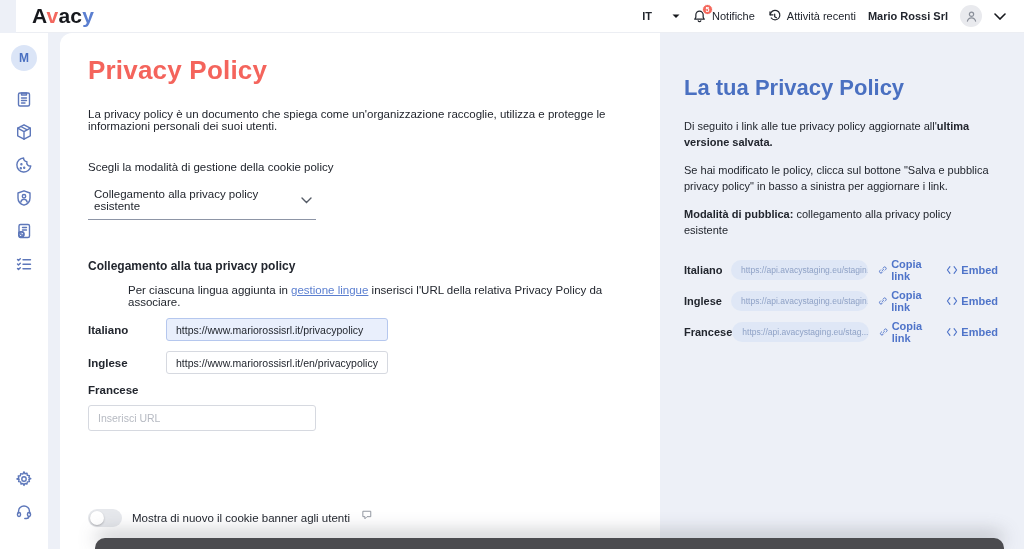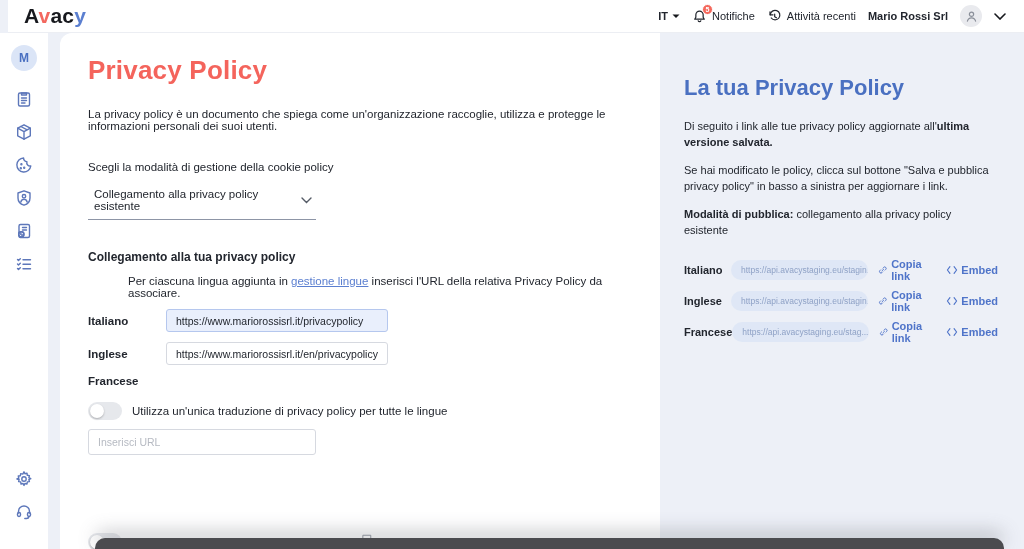--- a/index.html
+++ b/index.html
@@ -7,32 +7,32 @@
   body {
     font-family:"Liberation Sans", sans-serif;
     background:#edf0f7;
     color:#22262e;
     position:relative;
   }
   svg { display:block; }
 
   
   .header {
-    position:absolute; top:0; left:8px; right:0; height:33px;
+    position:absolute; top:0; left:16px; right:0; height:33px;
     background:#ffffff; border-bottom:1px solid #eceef3;
     display:flex; align-items:center; justify-content:space-between;
     padding:0 18px 0 16px; z-index:20;
   }
   .logo { font-size:21px; font-weight:800; letter-spacing:.2px; cursor:pointer; }
   .logo .lg-a,.logo .lg-ac { color:#16181d; }
   .logo .lg-v { color:#f3685f; }
   .logo .lg-y { color:#5b7fd0; }
   .header-right { display:flex; align-items:center; gap:12px; font-size:11px; color:#22262e; }
   .hr-item { display:flex; align-items:center; gap:5px; cursor:pointer; }
-  .lang { font-weight:700; display:flex; gap:4px; }
+  .lang { font-weight:700; display:flex; gap:20px; }
   .bell-wrap { position:relative; }
   .badge {
     position:absolute; top:-5px; right:-6px; min-width:11px; height:11px;
     background:#f4685c; color:#fff; border-radius:6px; font-size:7px; font-weight:700;
     display:flex; align-items:center; justify-content:center; padding:0 2px;
     border:1px solid #fff;
   }
   .account-name { font-weight:700; }
   .avatar-circle {
     width:22px; height:22px; border-radius:50%; background:#e9eaee;
@@ -59,21 +59,21 @@
     position:absolute; top:33px; left:60px; width:600px; bottom:0;
     background:#ffffff; border-radius:12px 0 0 0; padding:22px 30px 0 28px; z-index:5;
   }
   .page-title { color:#f4645c; font-size:26px; font-weight:800; letter-spacing:.2px; }
   .intro { margin-top:22px; font-size:11.5px; color:#22262e; }
   .mode-label { margin-top:29px; font-size:11.5px; }
   .mode-select {
     margin-top:9px; width:228px; display:flex; align-items:center; justify-content:space-between;
     padding:6px 4px 7px 6px; border-bottom:1px solid #8d95a6; font-size:11.5px; cursor:pointer;
   }
-  .section-title { margin-top:30px; font-size:12px; font-weight:700; }
+  .section-title { margin-top:39px; font-size:12px; font-weight:700; }
   .section-desc { margin-top:11px; font-size:11.5px;padding-left:40px; }
   .inline-link { color:#5b7fd0; text-decoration:underline; cursor:pointer; }
 
   .field-row { display:flex; align-items:center; margin-top:10px; }
   .field-row:first-of-type { margin-top:13px; }
   .field-label { width:78px; font-size:11.5px; font-weight:700; }
   .field-input {
     width:222px; height:23px; border:1px solid #d6d9e0; border-radius:3px;
     font-family:"Liberation Sans",sans-serif; font-size:10.5px; color:#22262e; padding:0 9px;
     background:#fff; outline:none;
@@ -262,26 +262,20 @@
     <input class="field-input focused" type="text" value="https://www.mariorossisrl.it/privacypolicy" style="">
   </div>
   <div class="field-row">
     <span class="field-label">Inglese</span>
     <input class="field-input" type="text" value="https://www.mariorossisrl.it/en/privacypolicy" style="">
   </div>
   <div class="field-row">
     <span class="field-label">Francese</span>
   </div>
 
-  <div class="toggle-row">
-    <div class="toggle">
-        <div class="knob"></div>
-      </div>
-    <span class="toggle-label">Utilizza un'unica traduzione di privacy policy per tutte le lingue</span>
-  </div>
   <input class="url-input" type="text" placeholder="Inserisci URL" style="">
 
   <div class="gap-block"></div>
 
   <div class="toggle-row">
     <div class="toggle">
         <div class="knob"></div>
       </div>
     <span class="toggle-label">Mostra di nuovo il cookie banner agli utenti</span>
     <span class="tooltip-icon">

